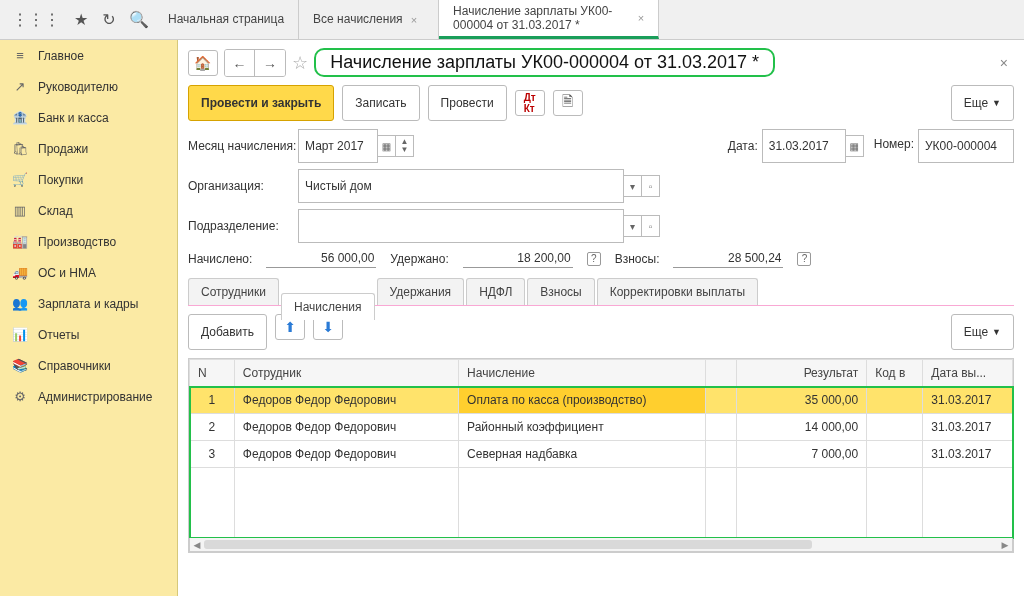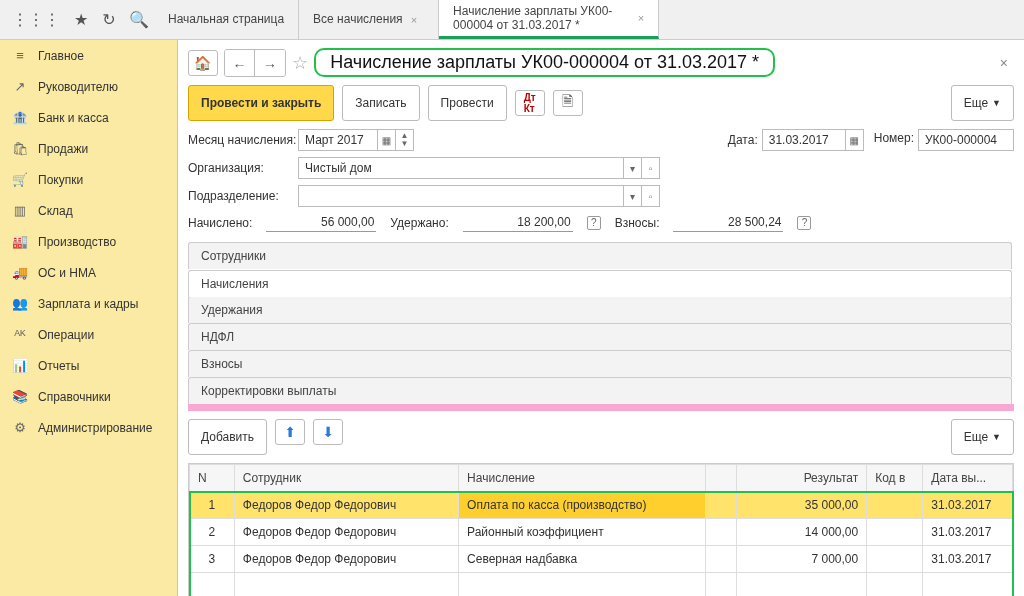--- a/index.html
+++ b/index.html
@@ -34,34 +34,34 @@
 .close-x { margin-left: auto; font-size: 14px; color: #888; padding: 0 6px; }
 
 .btn { border: 1px solid #bbb; background: #fff; border-radius: 3px; height: 36px; padding: 8px 12px; display: inline-flex; align-items: center; }
 .btn.primary { background: #ffd94a; border-color: #d6a200; font-weight: bold; }
 
 .toolbar1 { display: flex; gap: 8px; align-items: center; margin-bottom: 8px; }
 .spacer { flex: 1; }
 
 .form-row { display: flex; align-items: center; gap: 0; margin-bottom: 6px; }
 .lbl { min-width: 110px; color: #333; }
-.inp { border: 1px solid #bbb; height: 22px; padding: 0 6px; background: #fff; display: inline-flex; align-items: center; }
+.inp { border: 1px solid #bbb; height: 34px; padding: 0 6px; background: #fff; display: inline-flex; align-items: center; }
 .inp.date { width: 84px; }
 .inp-btn { border: 1px solid #bbb; border-left: none; height: 22px; width: 18px; display: inline-flex; align-items: center; justify-content: center; background: #fff; color: #666; font-size: 10px; }
 .long { flex: 1; max-width: 326px; }
 
 .fill-row { display: flex; align-items: center; gap: 14px; margin: 6px 0 10px 0; }
 .btn.fill { font-size: 14px; padding: 0 14px; height: 30px; }
 .sum-lbl { color: #333; }
 .sum-val { width: 110px; text-align: right; border-bottom: 1px solid #999; padding: 2px 2px; color: #333; }
 .qmark { width: 14px; height: 14px; border: 1px solid #999; border-radius: 2px; display: inline-flex; align-items: center; justify-content: center; font-size: 10px; color: #666; }
 
-.subtabs { display: flex; border-bottom: 7px solid #f9a8d4; flex-direction: column; }
+.subtabs { display: flex; border-bottom: 1px solid #f9a8d4; }
 .subtab { border: 1px solid #ccc; border-bottom: none; background: #f3f3f3; padding: 6px 12px; margin-right: 2px; border-radius: 3px 3px 0 0; color: #444; }
-.subtab.active { background: #fff; position: relative; top: 1px; }
+.subtab.active { background: #fff; position: relative; top: 15px; }
 
 .grid-toolbar { display: flex; gap: 8px; align-items: flex-start; padding: 8px 0; }
 
 .grid-wrap { border: 1px solid #ccc; }
 .grid { width: 100%; border-collapse: collapse; table-layout: fixed; }
 .grid th, .grid td { border: 1px solid #ddd; padding: 6px 8px; text-align: left; white-space: nowrap; overflow: hidden; text-overflow: ellipsis; }
 .grid th { background: #f6f6f6; color: #444; font-weight: normal; }
 .grid td.num, .grid th.num { text-align: right; }
 .grid td.center { text-align: center; }
 .row-sel td { background: #ffe36b; }
@@ -137,24 +137,20 @@
         <span class="ico">🏭</span>
         <span>Производство</span>
       </div>
     <div class="side-item">
         <span class="ico">🚚</span>
         <span>ОС и НМА</span>
       </div>
     <div class="side-item">
         <span class="ico">👥</span>
         <span>Зарплата и кадры</span>
-      </div>
-    <div class="side-item">
-        <span class="ico">ᴬᴷ</span>
-        <span>Операции</span>
       </div>
     <div class="side-item">
         <span class="ico">📊</span>
         <span>Отчеты</span>
       </div>
     <div class="side-item">
         <span class="ico">📚</span>
         <span>Справочники</span>
       </div>
     <div class="side-item">

